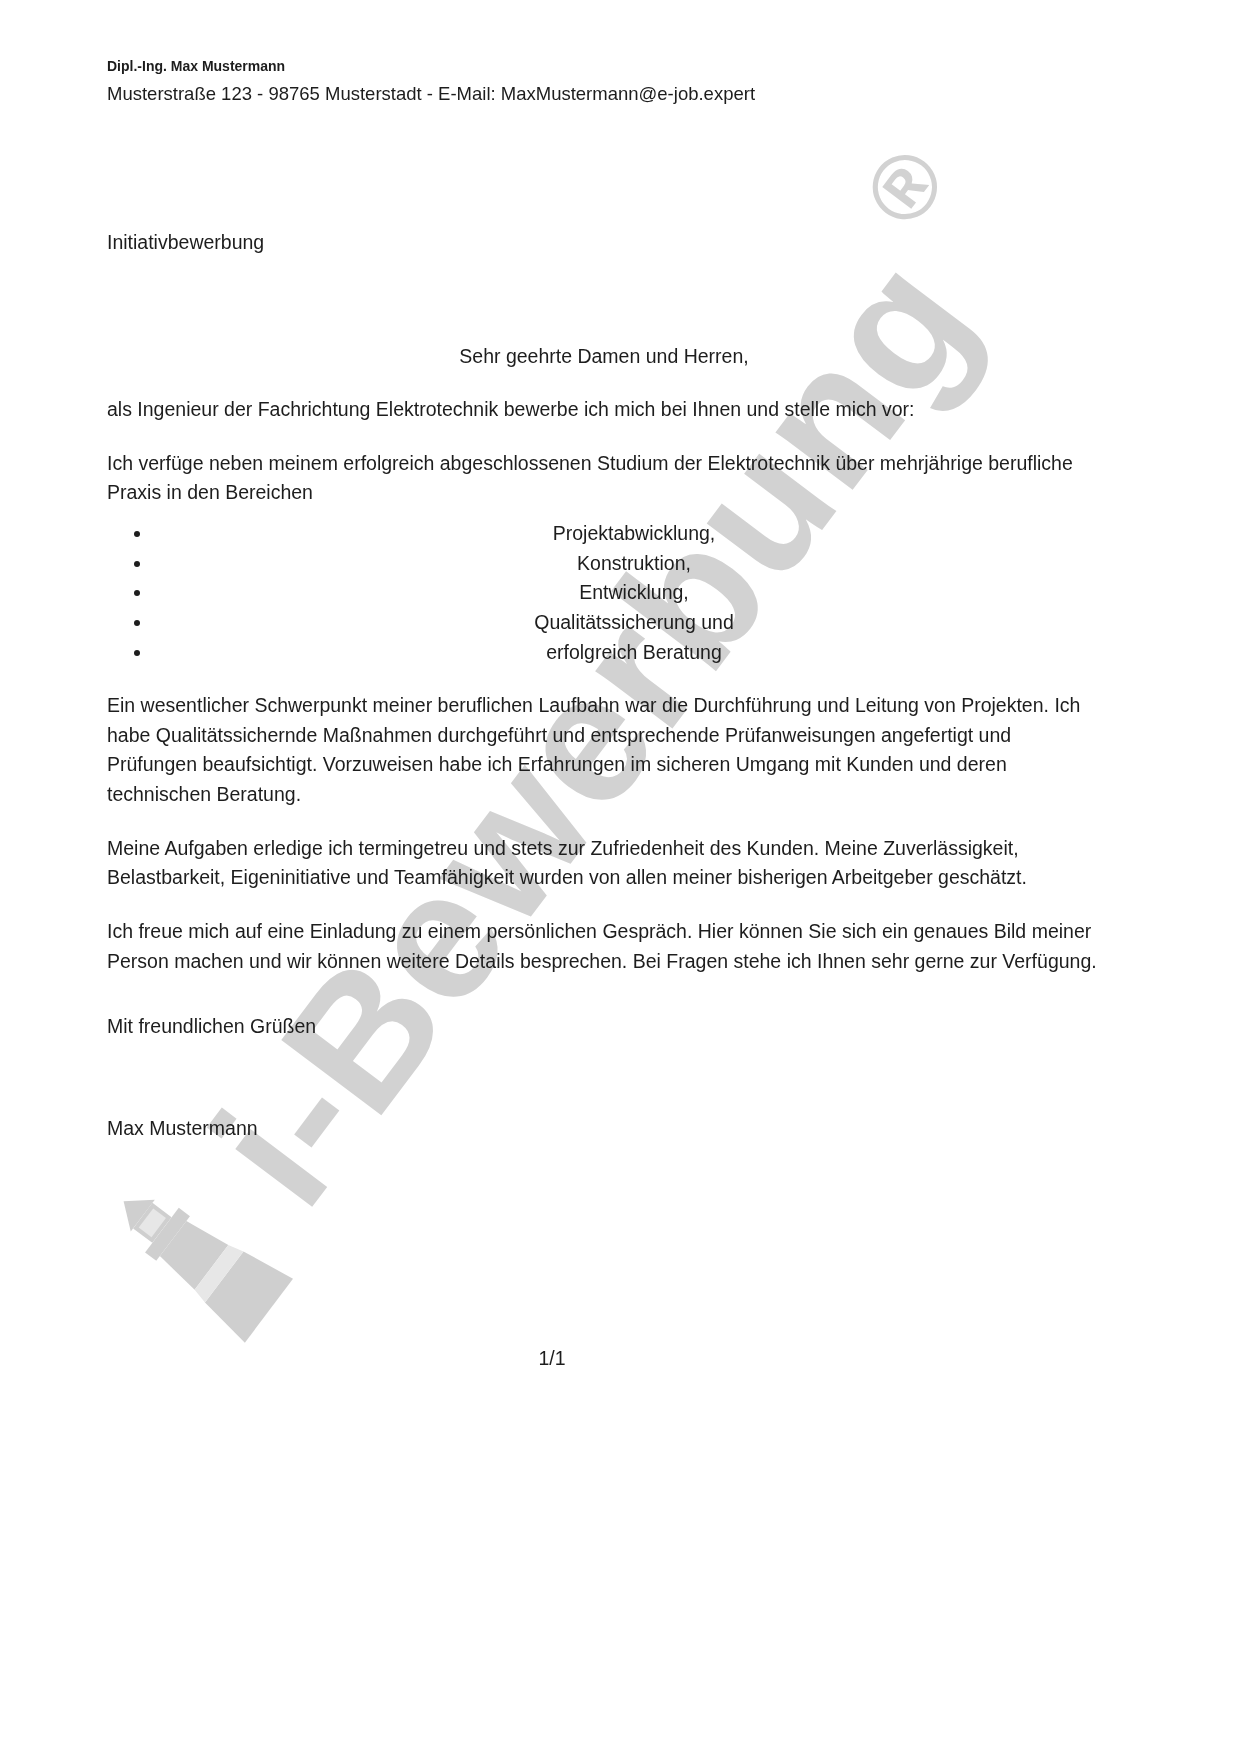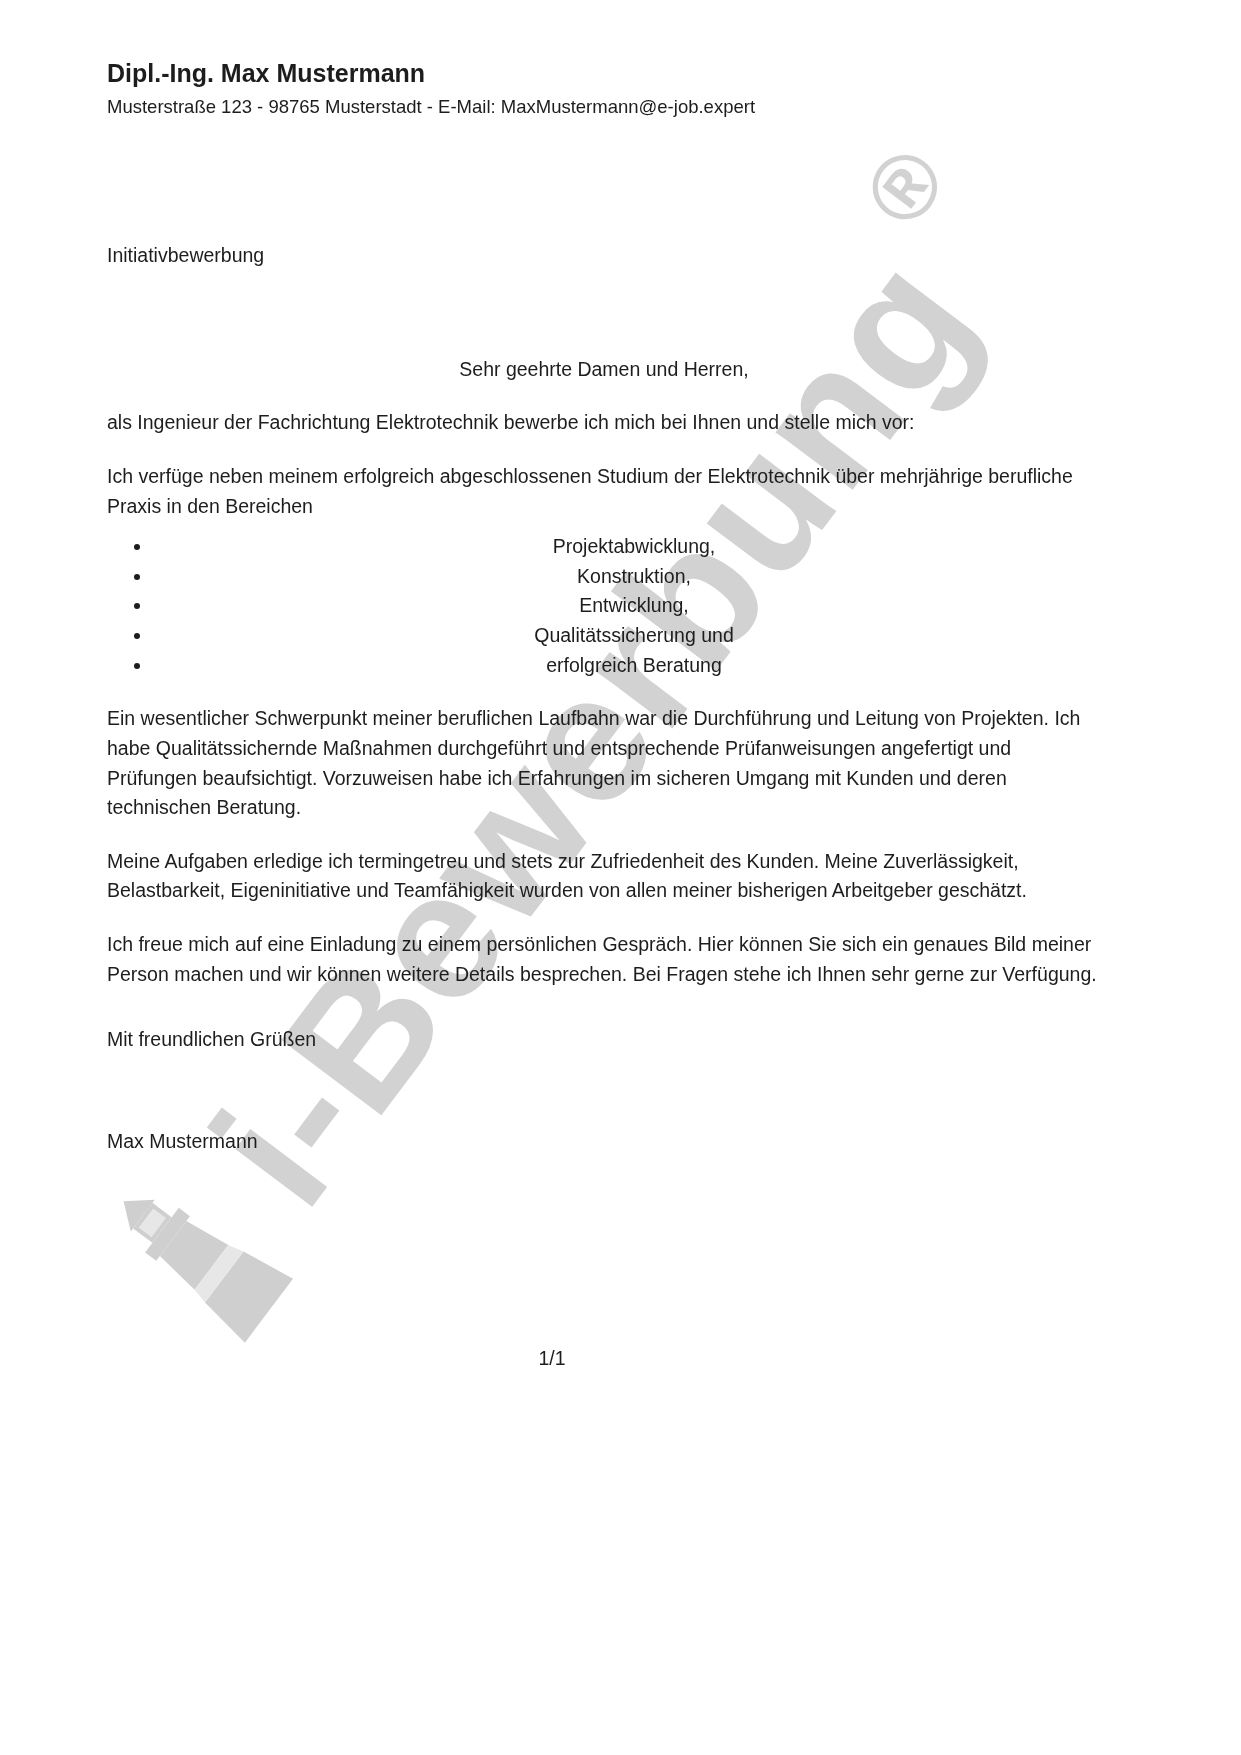--- a/index.html
+++ b/index.html
@@ -49,21 +49,21 @@
 
   
   .content {
     position: relative;
     z-index: 1;
     padding: 58px 140px 0 107px;
     font-size: 19.5px;
     line-height: 1.52;
   }
   .sender-name {
-    font-size: 25px;
+    font-size: 14px;
     font-weight: bold;
     line-height: 1.2;
   }
   .sender-contact {
     font-size: 18.5px;
     margin-top: 5px;
   }
   .subject {
     font-weight: normal;
     margin-top: 120px;

